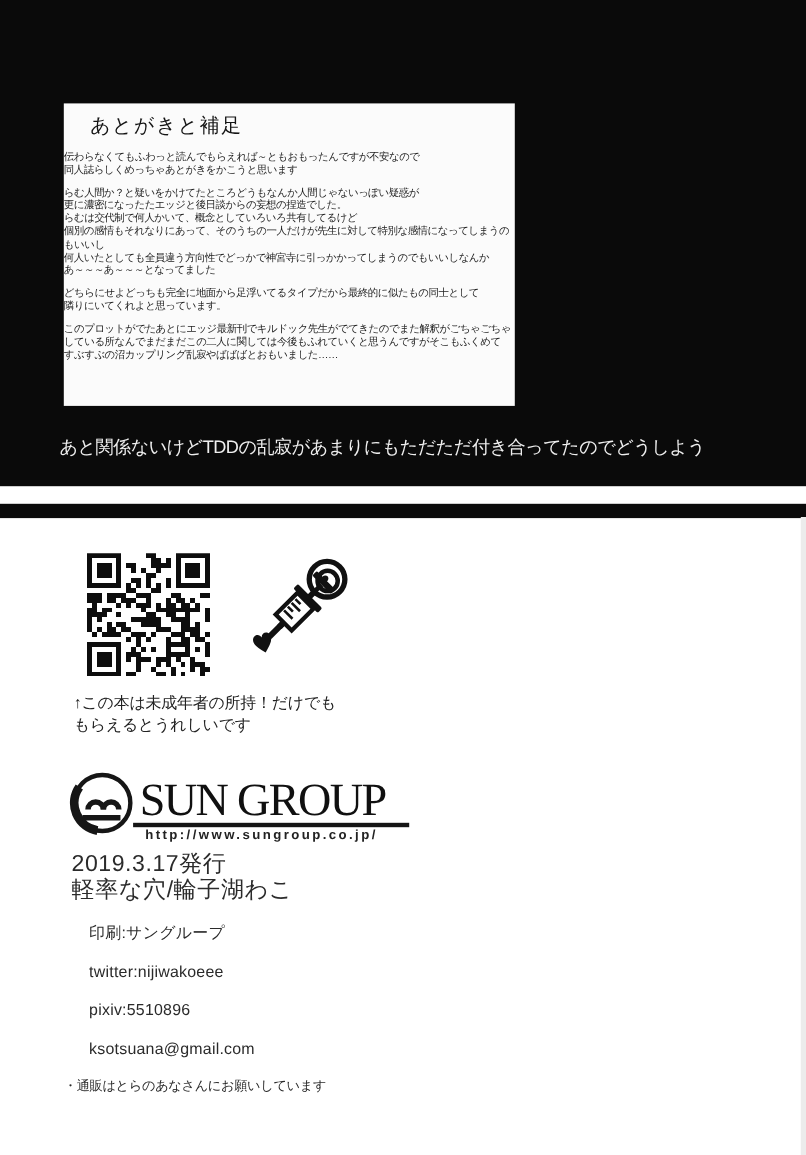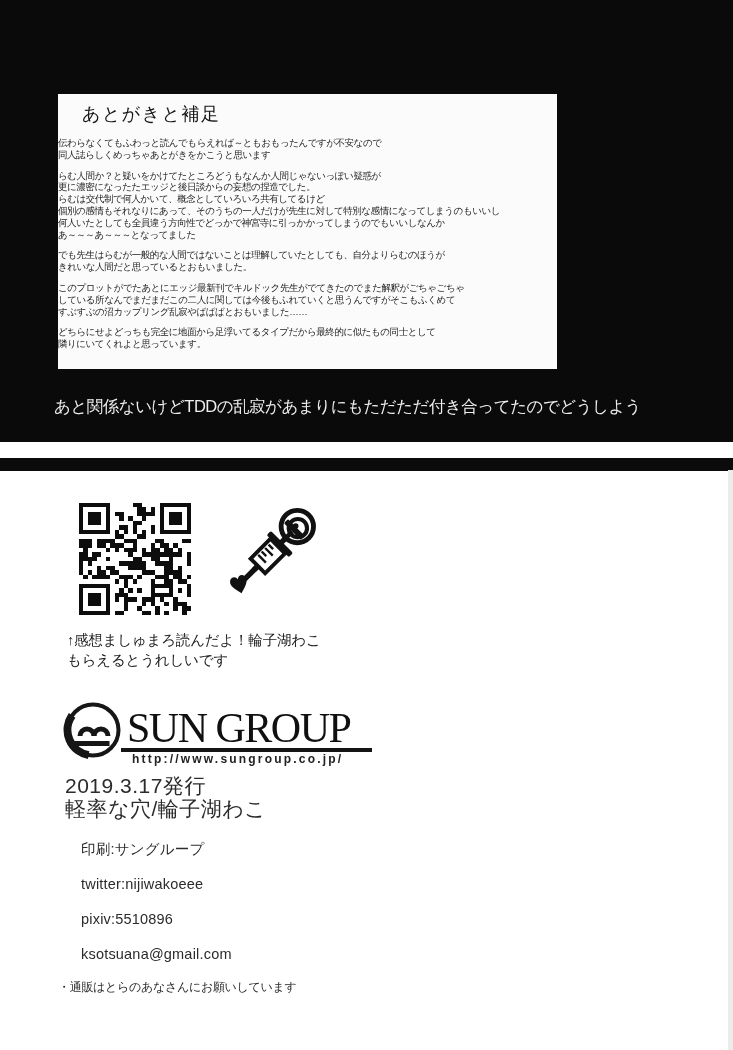--- a/index.html
+++ b/index.html
@@ -9,21 +9,21 @@
     font-family:"Liberation Sans","DejaVu Sans",sans-serif;
     color:#1c1c1c;
   }
   
   .black-band{position:absolute;left:0;top:0;width:733px;height:442px;background:#0a0a0a;}
   .black-stripe{position:absolute;left:0;top:458px;width:733px;height:12.5px;background:#0b0b0b;}
   .scan-edge{position:absolute;right:0;top:470px;width:5px;height:580px;background:#ececec;}
 
   
   .white-box{
-    position:absolute;left:58px;top:94px;width:499px;height:275px;
+    position:absolute;left:58px;top:94px;width:410px;height:275px;
     background:#fbfbfb;box-sizing:border-box;
   }
   .box-title{
     margin:9px 0 12px 24px;font-size:18px;line-height:22px;letter-spacing:1.5px;
     color:#141414;font-weight:500;
   }
   .box-body{}
   .box-body p{
     margin:0 0 9px 0;font-size:9.5px;line-height:11.8px;letter-spacing:-0.45px;
     color:#1d1d1d;white-space:pre-line;
@@ -82,27 +82,25 @@
     <div class="box-title">あとがきと補足</div>
     <div class="box-body">
       <p>伝わらなくてもふわっと読んでもらえれば～ともおもったんですが不安なので
 同人誌らしくめっちゃあとがきをかこうと思います</p>
       <p>らむ人間か？と疑いをかけてたところどうもなんか人間じゃないっぽい疑惑が
 更に濃密になったたエッジと後日談からの妄想の捏造でした。
 らむは交代制で何人かいて、概念としていろいろ共有してるけど
 個別の感情もそれなりにあって、そのうちの一人だけが先生に対して特別な感情になってしまうのもいいし
 何人いたとしても全員違う方向性でどっかで神宮寺に引っかかってしまうのでもいいしなんか
 あ～～～あ～～～となってました</p>
-      <p>でも先生はらむが一般的な人間ではないことは理解していたとしても、自分よりらむのほうが
-きれいな人間だと思っているとおもいました。</p>
+      <p>どちらにせよどっちも完全に地面から足浮いてるタイプだから最終的に似たもの同士として
+隣りにいてくれよと思っています。</p>
       <p>このプロットがでたあとにエッジ最新刊でキルドック先生がでてきたのでまた解釈がごちゃごちゃ
 している所なんでまだまだこの二人に関しては今後もふれていくと思うんですがそこもふくめて
 すぶすぶの沼カップリング乱寂やばばばとおもいました……</p>
-      <p>どちらにせよどっちも完全に地面から足浮いてるタイプだから最終的に似たもの同士として
-隣りにいてくれよと思っています。</p>
     </div>
   </div>
 
   <div class="banner-note">あと関係ないけどTDDの乱寂があまりにもただただ付き合ってたのでどうしよう</div>
 
   <div class="black-stripe"></div>
   <div class="scan-edge"></div>
 
   <div class="qr">
     <svg id="qr-svg" viewBox="0 0 25 25" width="112" height="112" shape-rendering="crispEdges">
@@ -344,21 +342,21 @@
           <line x1="39" y1="49.5" x2="49" y2="49.5" stroke-width="2.2"></line>
           <rect x="43.5" y="57" width="5" height="5" fill="#111" stroke="none"></rect>
           <line x1="46" y1="60" x2="46" y2="76" stroke-width="3"></line>
         </g>
 
         <path transform="rotate(-15 25 72)" stroke="none" fill="#111" d="M25 81 C19.5 75.5 15.5 71 18 66.8 C20 63.5 24.3 64.6 25 68 C25.7 64.6 30 63.5 32 66.8 C34.5 71 30.5 75.5 25 81 Z"></path>
       </g>
     </svg>
   </div>
 
-  <div class="marshmallow-note">↑感想ましゅまろ読んだよ！輪子湖わこ
+  <div class="marshmallow-note">↑この本は未成年者の所持！だけでも
 もらえるとうれしいです</div>
 
   <div class="logo-circle">
     <svg viewBox="0 0 60 60" width="60" height="60">
       <g stroke="#161616" fill="none">
         <circle cx="30" cy="30" r="25.5" stroke-width="4"></circle>
         <path d="M 25.6 55.1 A 25.5 25.5 0 0 1 9.1 15.4" stroke-width="8"></path>
         <path d="M 17 36 a 7 7 0 1 1 14 0" stroke-width="5"></path>
         <path d="M 31 36 a 7 7 0 1 1 14 0" stroke-width="5"></path>
         <line x1="12" y1="43.5" x2="46.5" y2="43.5" stroke-width="5"></line>

